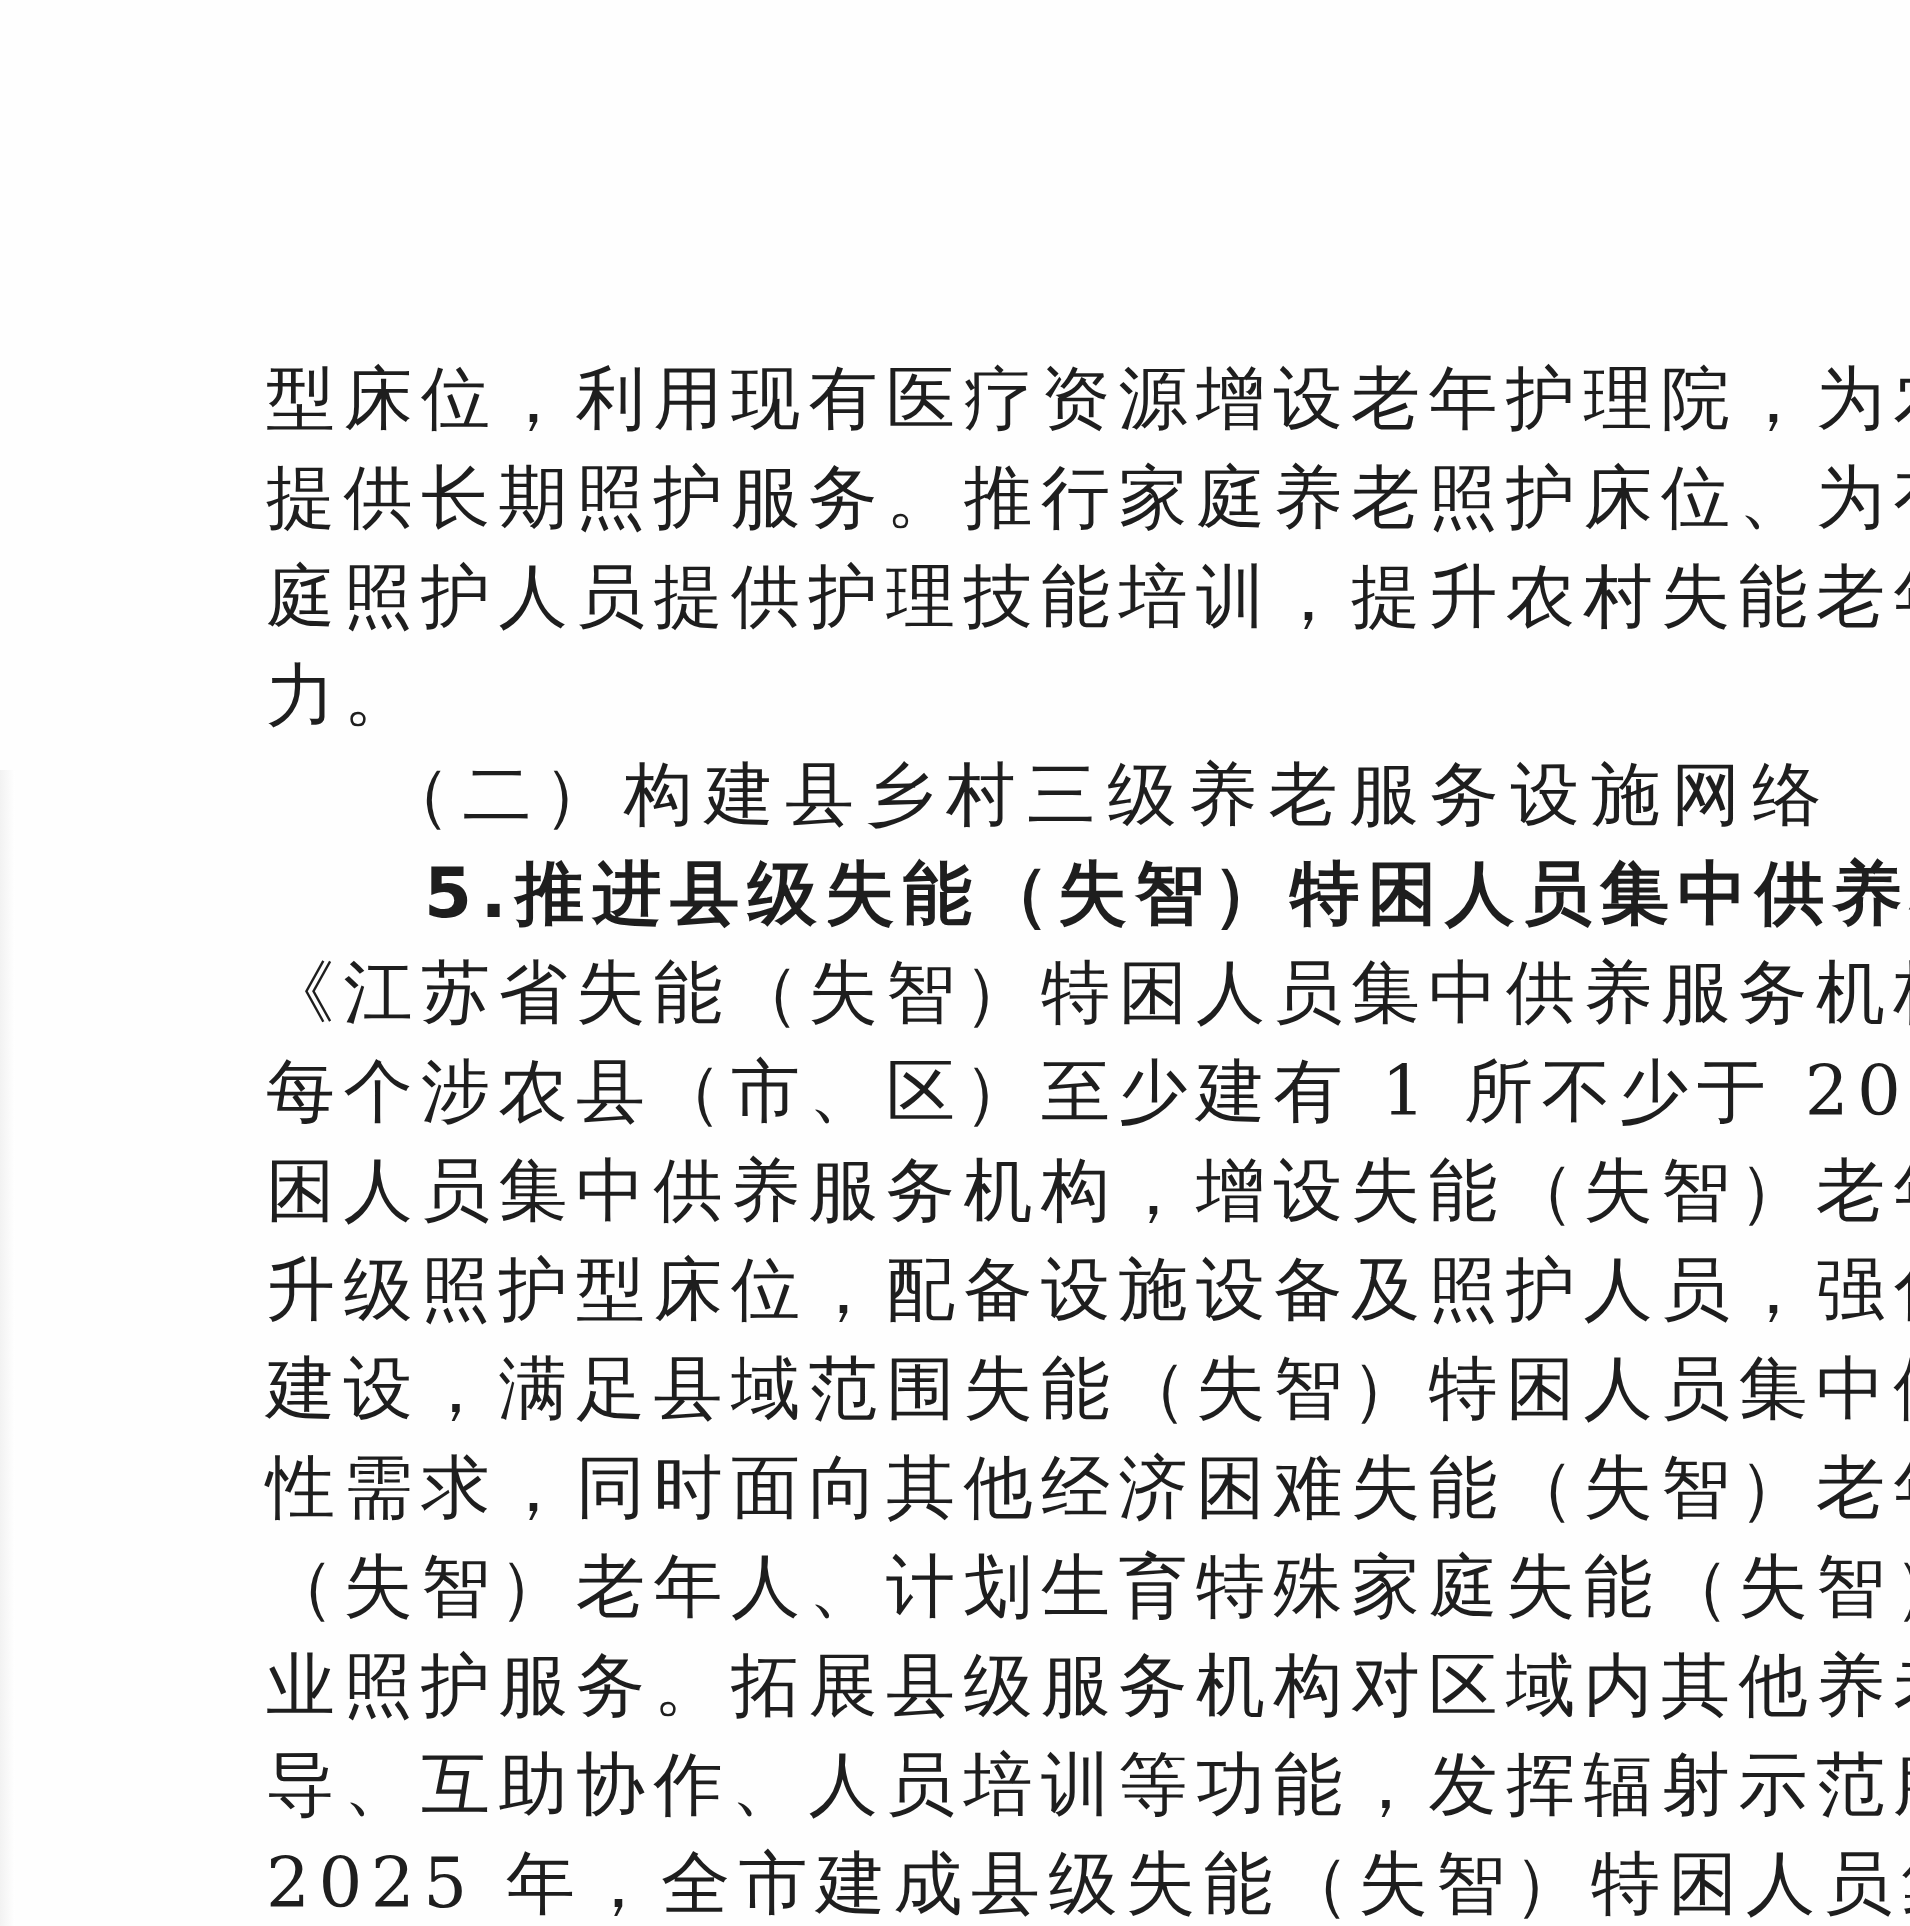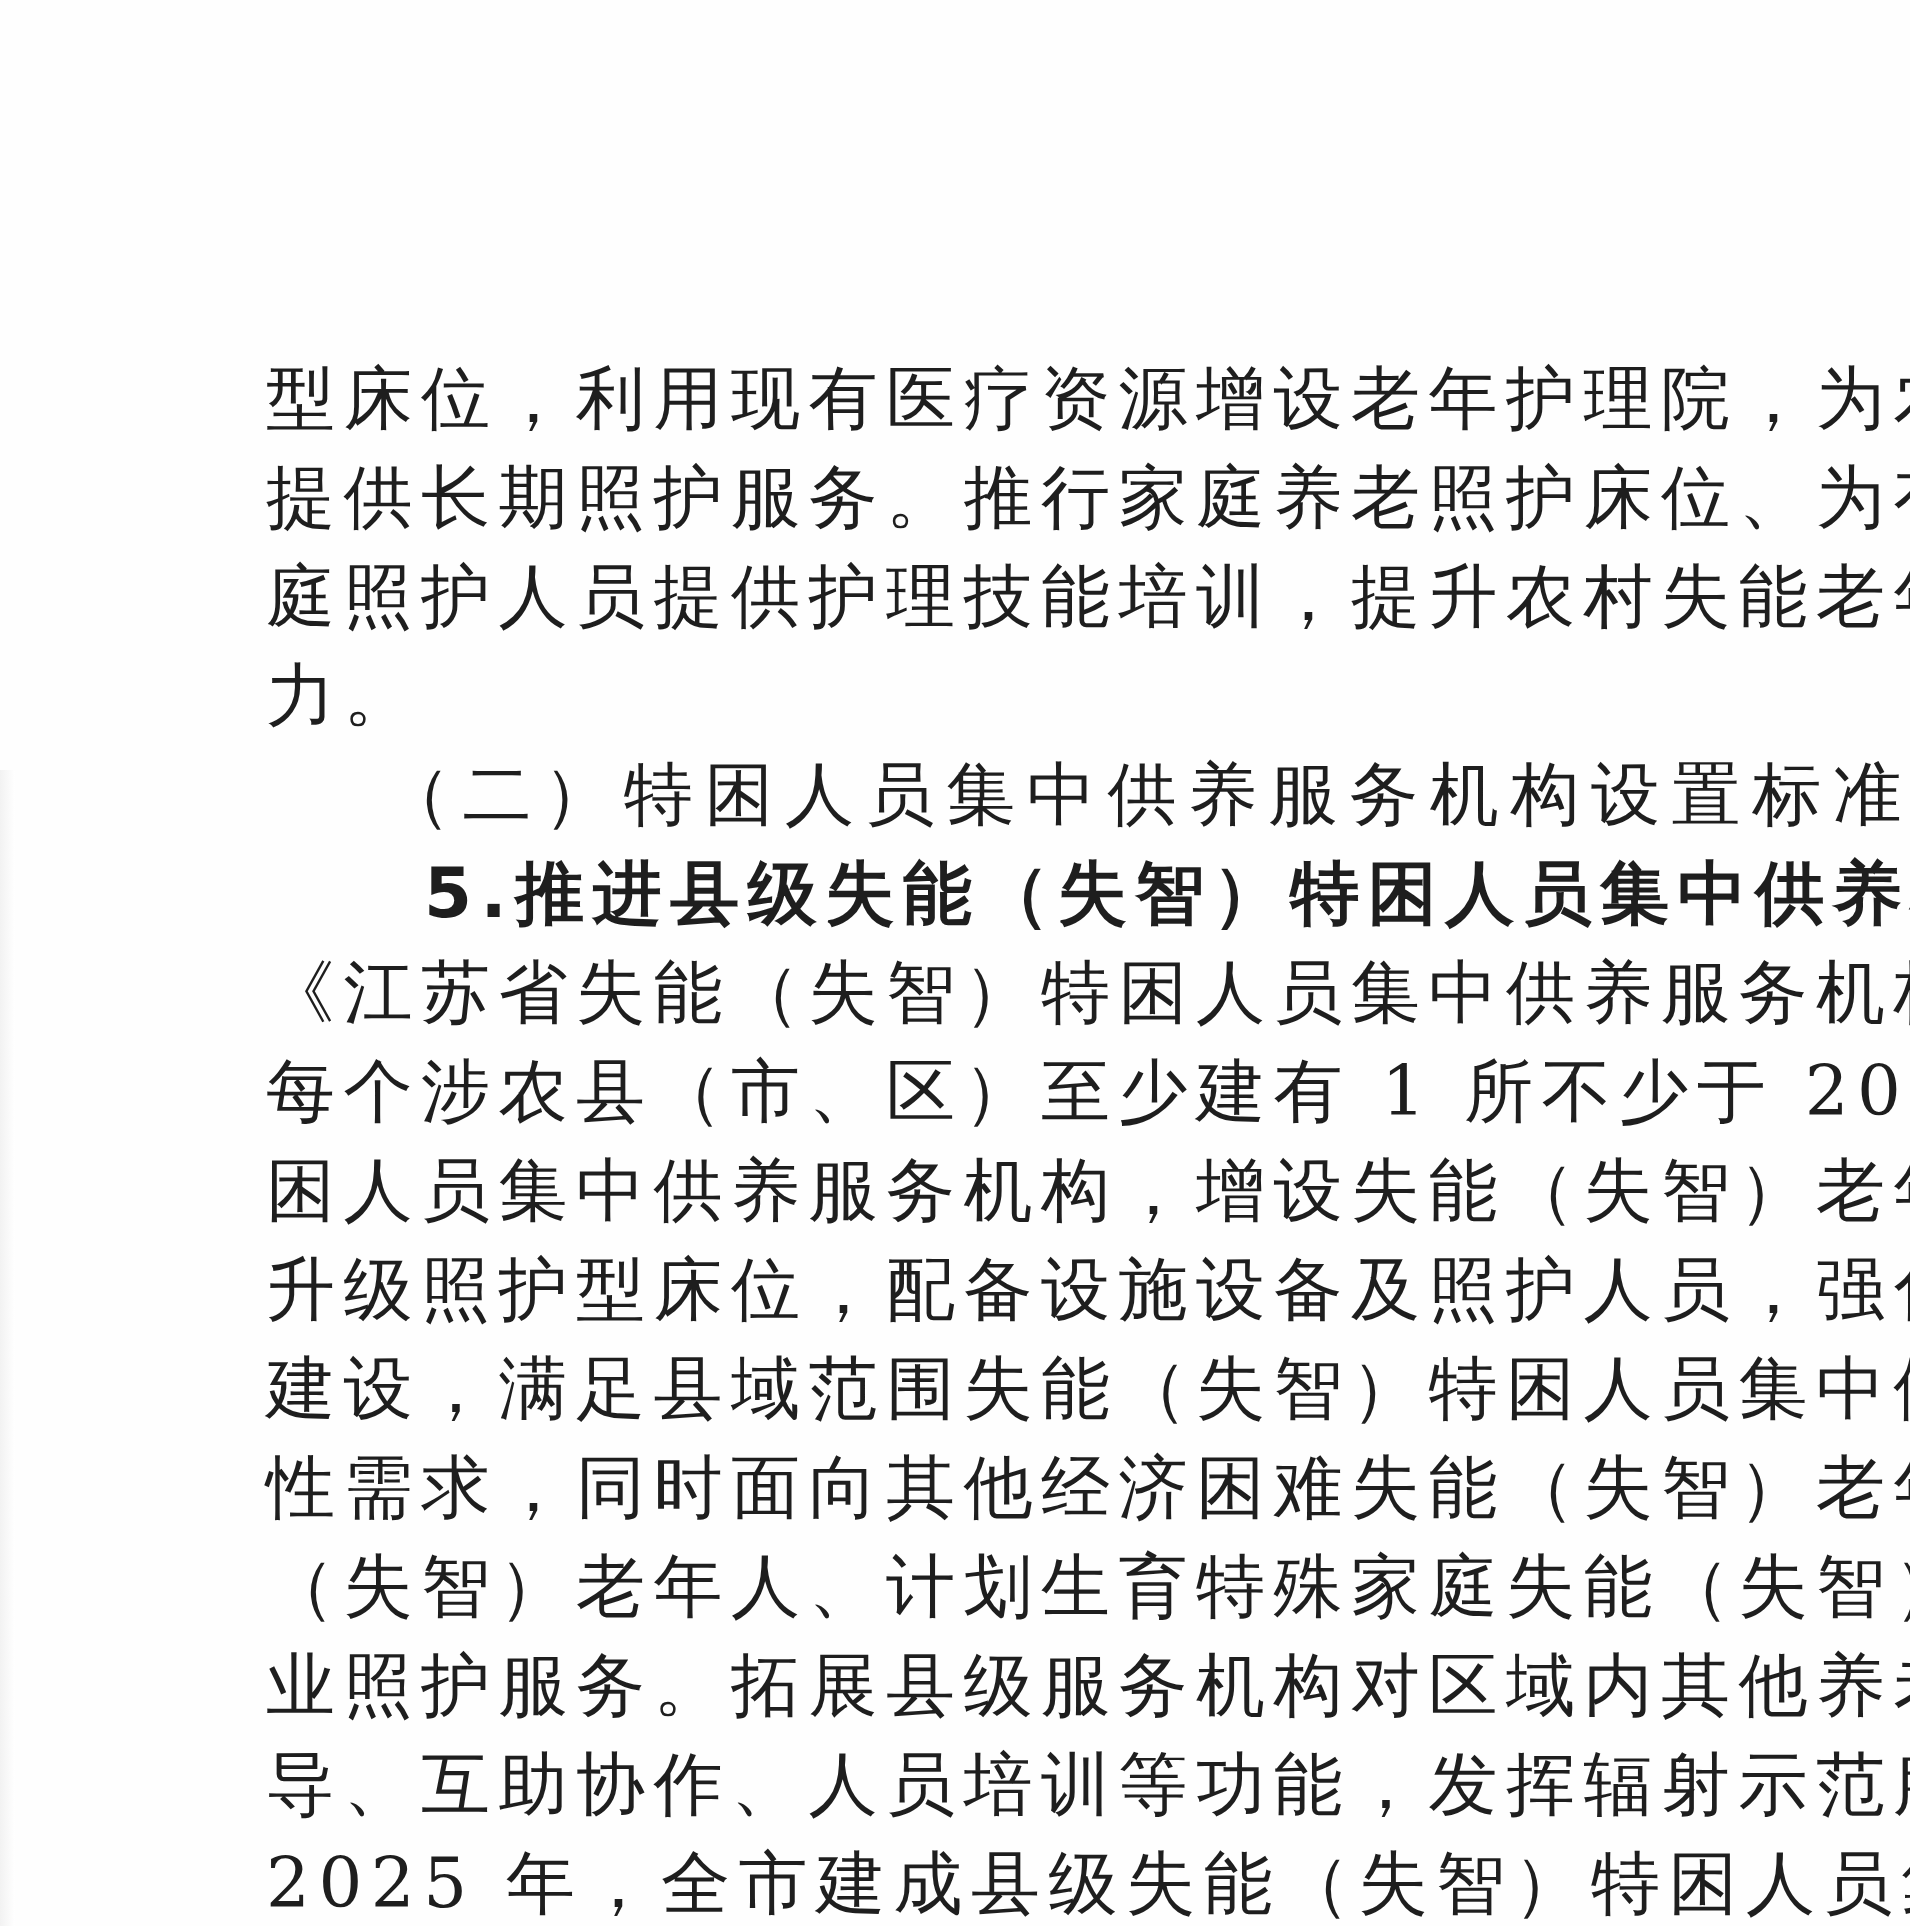--- a/index.html
+++ b/index.html
@@ -67,21 +67,21 @@
 <div class="page">
   <div class="scan-edge"></div>
 
   <div class="body-text">
 
     <span class="line">型床位，利用现有医疗资源增设老年护理院，为农村失能老年人</span>
     <span class="line">提供长期照护服务。推行家庭养老照护床位、为有需求的农村家</span>
     <span class="line">庭照护人员提供护理技能培训，提升农村失能老年人家庭照护能</span>
     <span class="line last">力。</span>
 
-    <span class="line heading">（二）特困人员集中供养服务机构设置标准</span>
+    <span class="line heading">（二）构建县乡村三级养老服务设施网络</span>
 
     <span class="line indent"><span class="bold">5.推进县级失能（失智）特困人员集中供养机构建设。</span></span>
     <span class="line">《江苏省失能（失智）特困人员集中供养服务机构设置标准》，</span>
     <span class="line">每个涉农县（市、区）至少建有 1 所不少于 200 张床位的县级特</span>
     <span class="line">困人员集中供养服务机构，增设失能（失智）老年人照护单元，</span>
     <span class="line">升级照护型床位，配备设施设备及照护人员，强化长期照护能力</span>
     <span class="line">建设，满足县域范围失能（失智）特困人员集中供养长期照护刚</span>
     <span class="line">性需求，同时面向其他经济困难失能（失智）老年人、高龄失能</span>
     <span class="line">（失智）老年人、计划生育特殊家庭失能（失智）老年人提供专</span>
     <span class="line">业照护服务。拓展县级服务机构对区域内其他养老机构的技术指</span>

